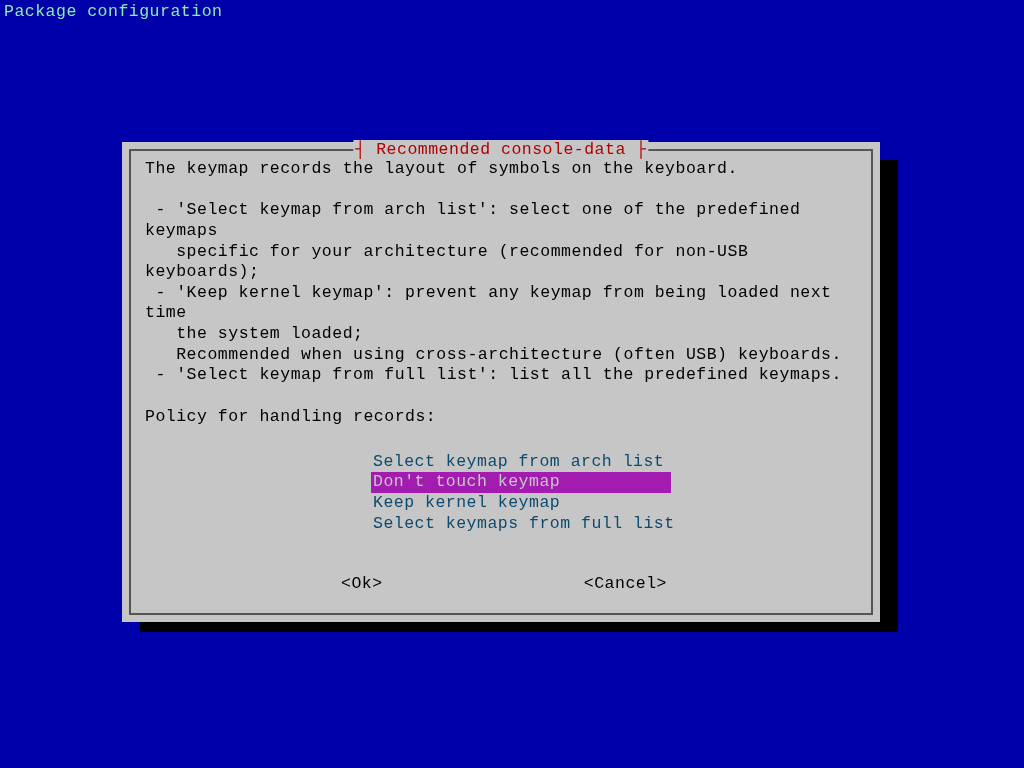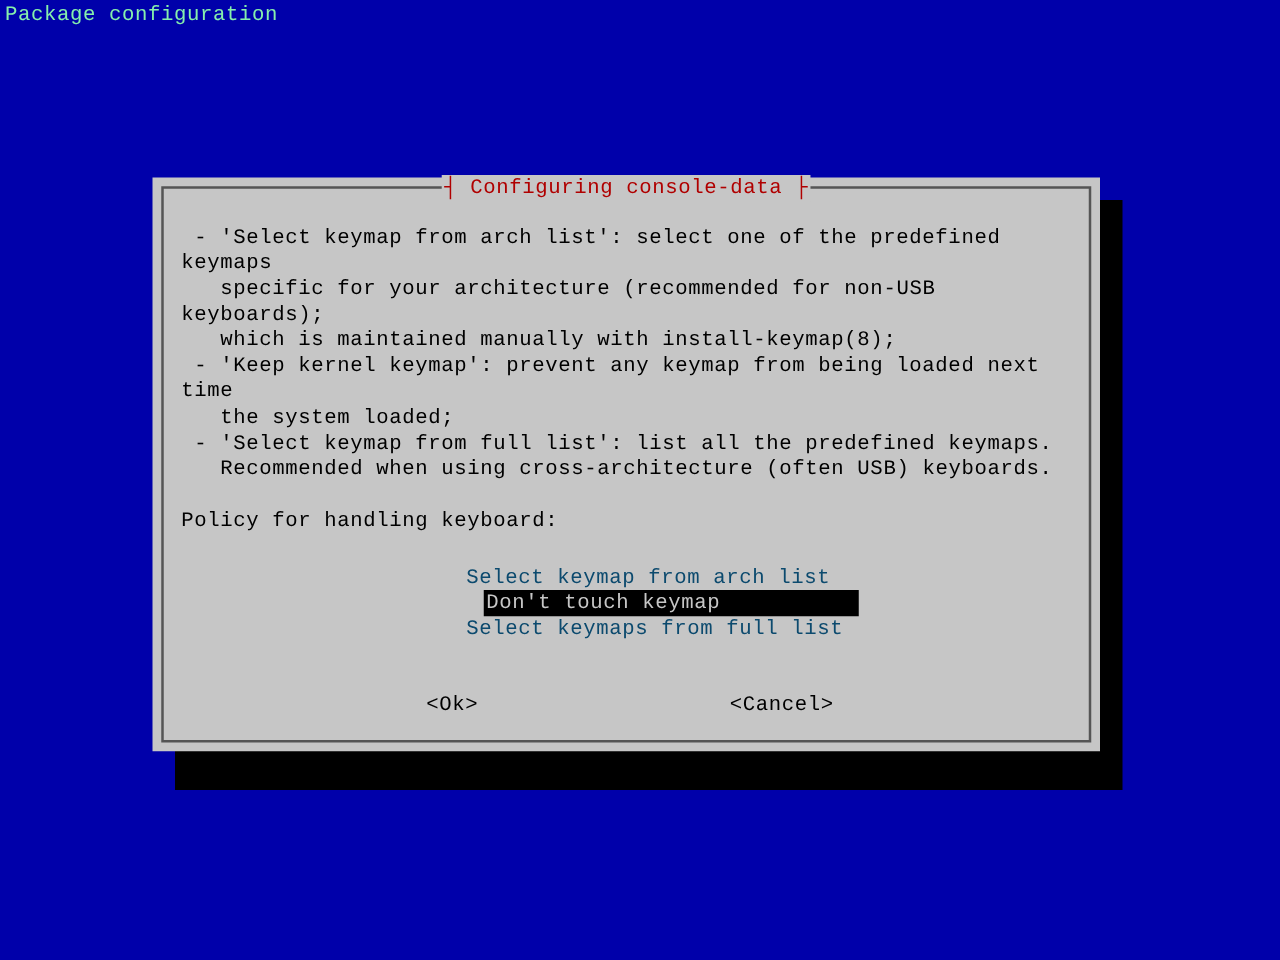--- a/index.html
+++ b/index.html
@@ -56,61 +56,61 @@
     margin-top: 4px;
     margin-left: 226px;
   }
   .option {
     width: 300px;
     white-space: pre;
     color: #0c4a6e;
     padding: 0 2px;
   }
   .option.selected {
-    background: #000000;
+    background: #a21caf;
     color: #c6c6c6;
-    margin-left: 16px;
   }
   .buttons {
     margin-top: 40px;
     display: flex;
     justify-content: space-between;
     padding: 0 190px 0 196px;
     color: #000;
   }
   .btn { white-space: pre; }
 </style>
 </head>
 <body>
 
 <div class="screen-title">Package configuration</div>
 
 <div class="shadow"></div>
 
 <div class="dialog">
   <div class="dialog-inner">
-    <div class="dialog-title">┤ Configuring console-data ├</div>
+    <div class="dialog-title">┤ Recommended console-data ├</div>
 
+    <div class="body-text">The keymap records the layout of symbols on the keyboard.</div>
     <div class="body-text">&nbsp;</div>
 
     <div class="body-text"> - 'Select keymap from arch list': select one of the predefined keymaps</div>
     <div class="body-text">   specific for your architecture (recommended for non-USB keyboards);</div>
-    <div class="body-text">   which is maintained manually with install-keymap(8);</div>
     <div class="body-text"> - 'Keep kernel keymap': prevent any keymap from being loaded next time</div>
     <div class="body-text">   the system loaded;</div>
+    <div class="body-text">   Recommended when using cross-architecture (often USB) keyboards.</div>
     <div class="body-text"> - 'Select keymap from full list': list all the predefined keymaps.</div>
-    <div class="body-text">   Recommended when using cross-architecture (often USB) keyboards.</div>
 
     <div class="body-text">&nbsp;</div>
-    <div class="body-text">Policy for handling keyboard:</div>
+    <div class="body-text">Policy for handling records:</div>
     <div class="body-text">&nbsp;</div>
 
     <div class="options">
       <div class="option">Select keymap from arch list</div>
       <div class="option selected">Don't touch keymap</div>
+      <div class="option">Keep kernel keymap</div>
       <div class="option">Select keymaps from full list</div>
     </div>
 
     <div class="buttons">
       <span class="btn">&lt;Ok&gt;</span>
       <span class="btn">&lt;Cancel&gt;</span>
     </div>
   </div>
 </div>
 

